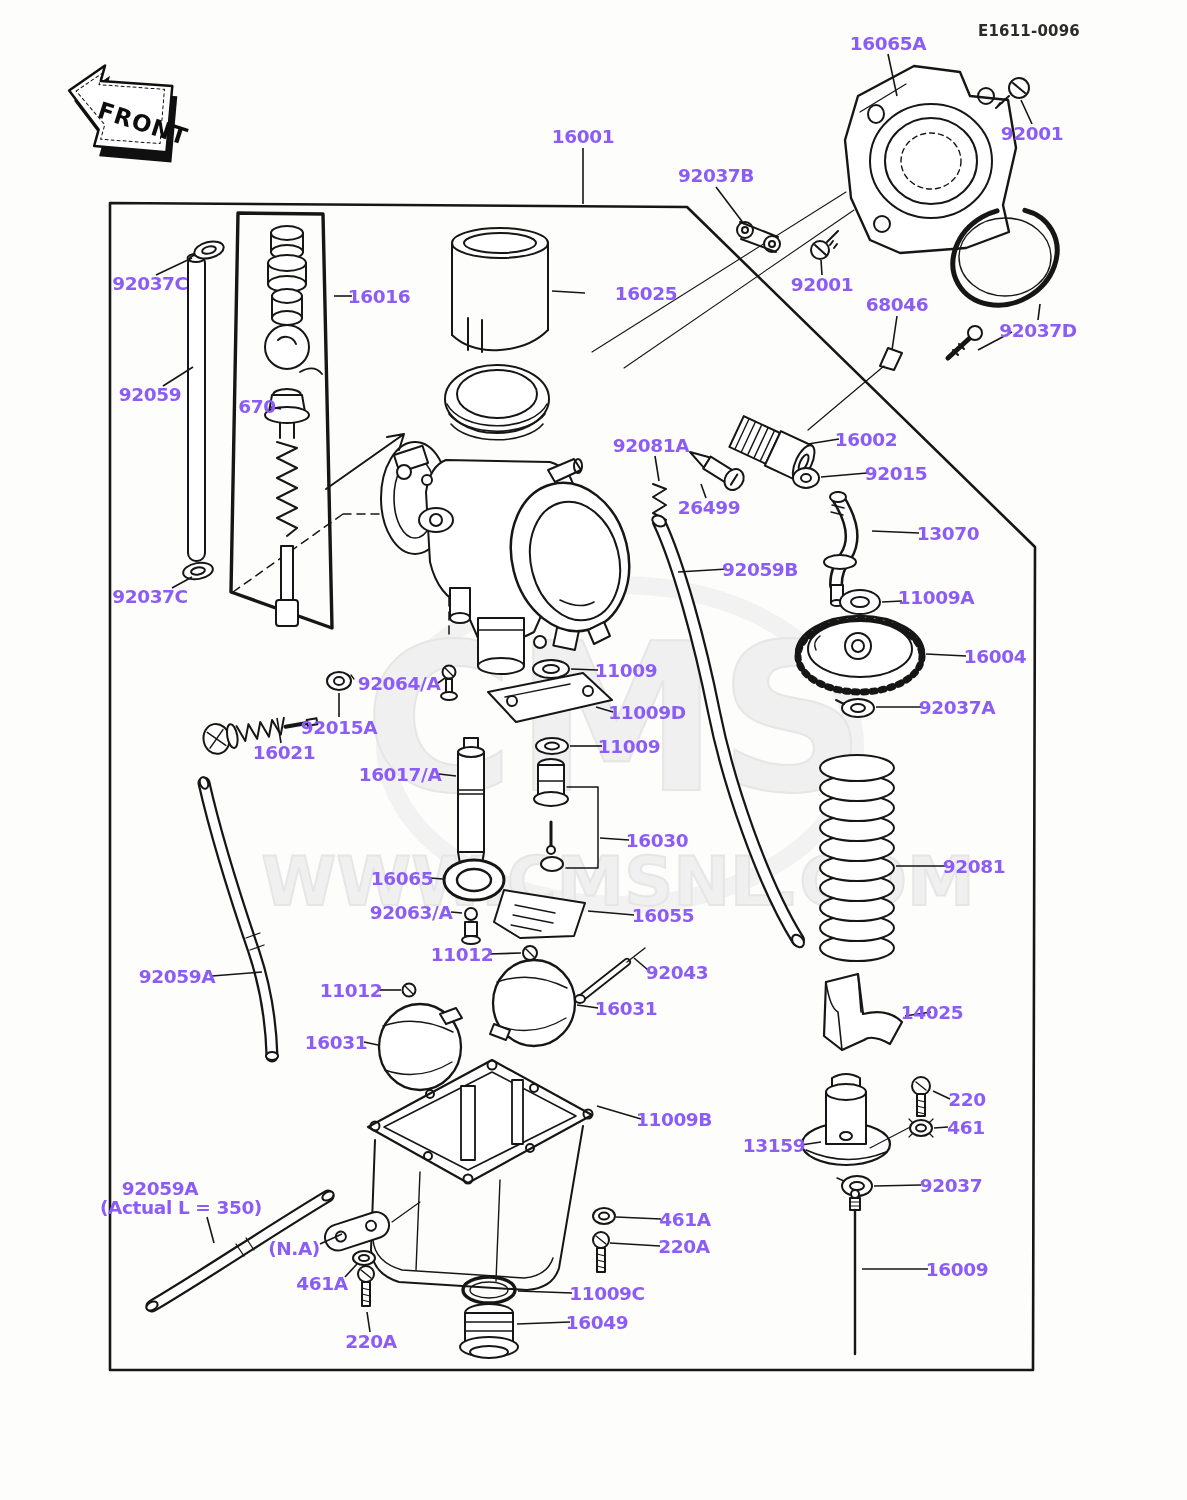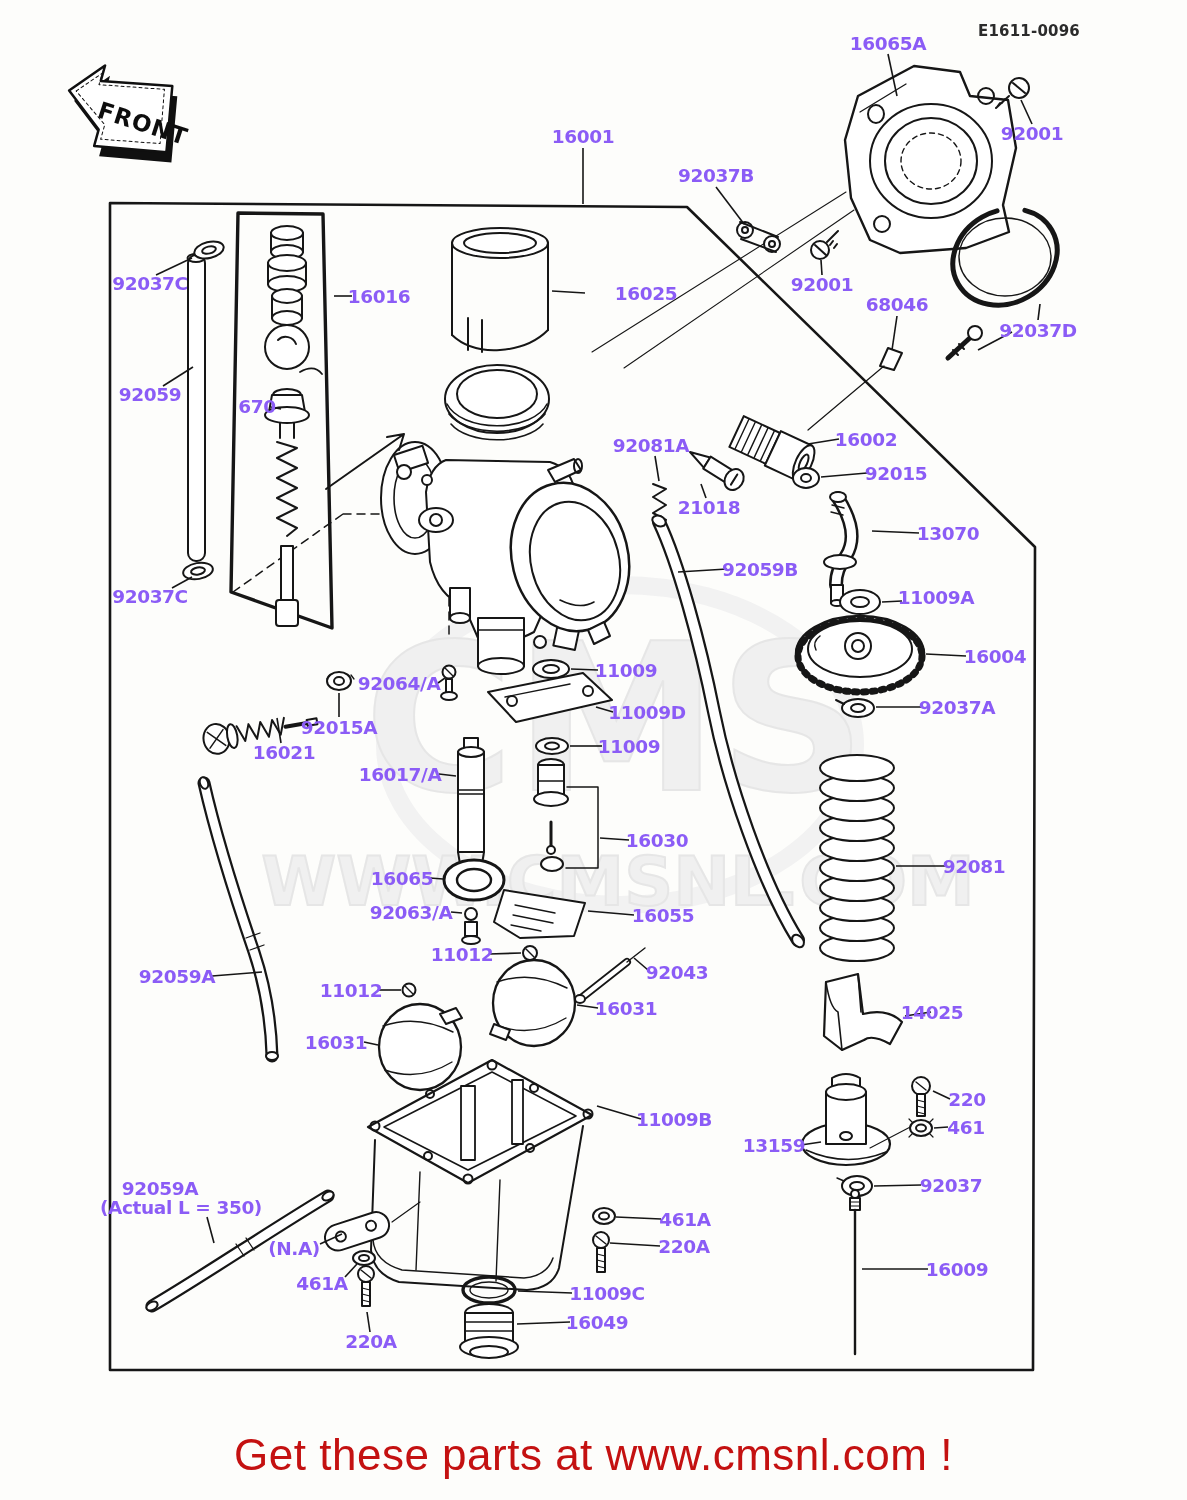--- a/index.html
+++ b/index.html
@@ -500,21 +500,21 @@
       <div class="part-label" style="left: 897px; top: 304px;">68046</div>
       <div class="part-label" style="left: 1038px; top: 330px;">92037D</div>
       <div class="part-label" style="left: 150px; top: 283px;">92037C</div>
       <div class="part-label" style="left: 379px; top: 296px;">16016</div>
       <div class="part-label" style="left: 613px; top: 293px; margin-left: 33px;">16025</div>
       <div class="part-label" style="left: 150px; top: 394px;">92059</div>
       <div class="part-label" style="left: 257px; top: 406px;">670</div>
       <div class="part-label" style="left: 651px; top: 445px;">92081A</div>
       <div class="part-label" style="left: 866px; top: 439px;">16002</div>
       <div class="part-label" style="left: 896px; top: 473px;">92015</div>
-      <div class="part-label" style="left: 709px; top: 507px;">21018</div>
+      <div class="part-label" style="left: 709px; top: 507px;">26499</div>
       <div class="part-label" style="left: 948px; top: 533px;">13070</div>
       <div class="part-label" style="left: 760px; top: 569px;">92059B</div>
       <div class="part-label" style="left: 150px; top: 596px;">92037C</div>
       <div class="part-label" style="left: 936px; top: 597px;">11009A</div>
       <div class="part-label" style="left: 995px; top: 656px;">16004</div>
       <div class="part-label" style="left: 626px; top: 670px;">11009</div>
       <div class="part-label" style="left: 399px; top: 683px; text-align: right;">92064/A</div>
       <div class="part-label" style="left: 647px; top: 712px;">11009D</div>
       <div class="part-label" style="left: 339px; top: 727px;">92015A</div>
       <div class="part-label" style="left: 629px; top: 746px;">11009</div>
@@ -542,14 +542,13 @@
       <div class="part-label" style="left: 160px; top: 1188px;">92059A</div>
       <div class="part-label" style="left: 181px; top: 1207px;">(Actual L = 350)</div>
       <div class="part-label" style="left: 294px; top: 1248px;">(N.A)</div>
       <div class="part-label" style="left: 322px; top: 1283px;">461A</div>
       <div class="part-label" style="left: 371px; top: 1341px;">220A</div>
       <div class="part-label" style="left: 685px; top: 1219px;">461A</div>
       <div class="part-label" style="left: 684px; top: 1246px;">220A</div>
       <div class="part-label" style="left: 607px; top: 1293px;">11009C</div>
       <div class="part-label" style="left: 597px; top: 1322px;">16049</div>
     </div>
-  <div class="footer-banner">Get these parts at www.cmsnl.com !</div>
 </div>
 
 </body></html>

